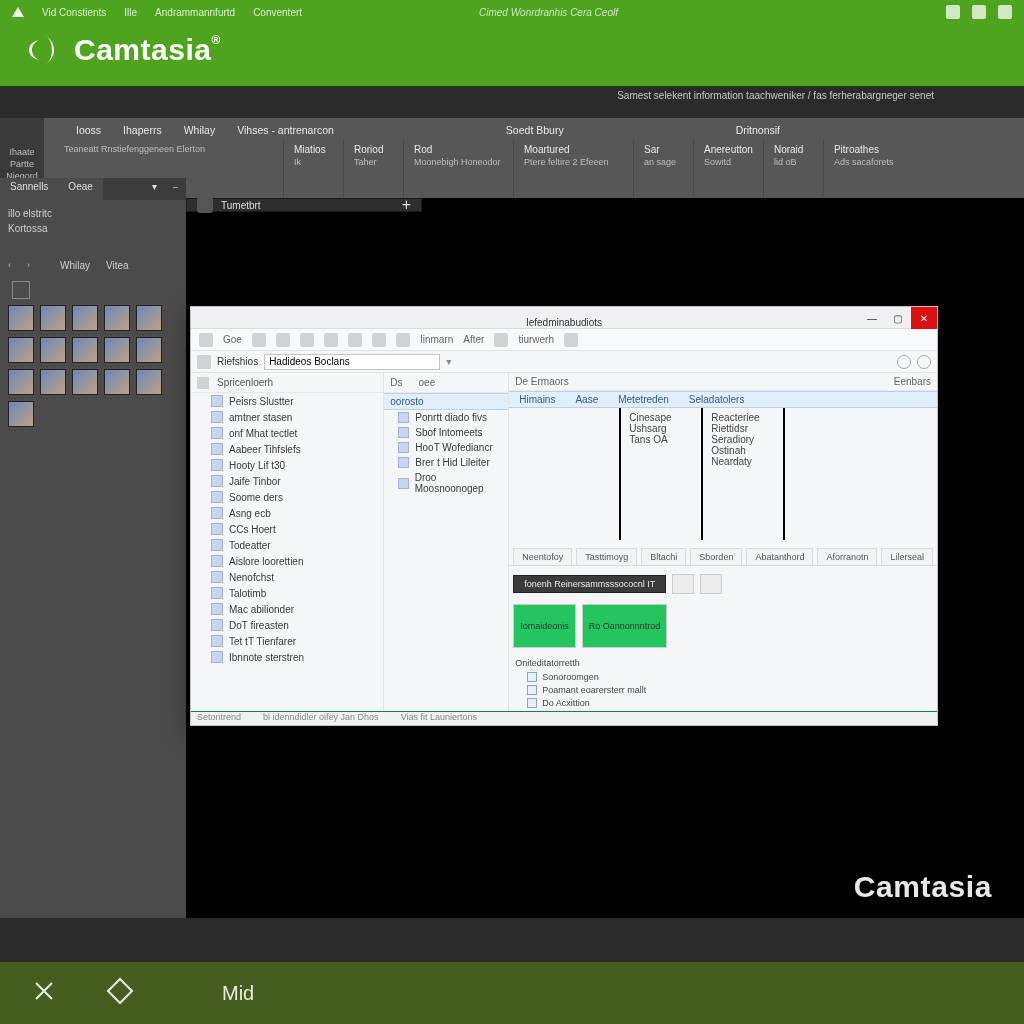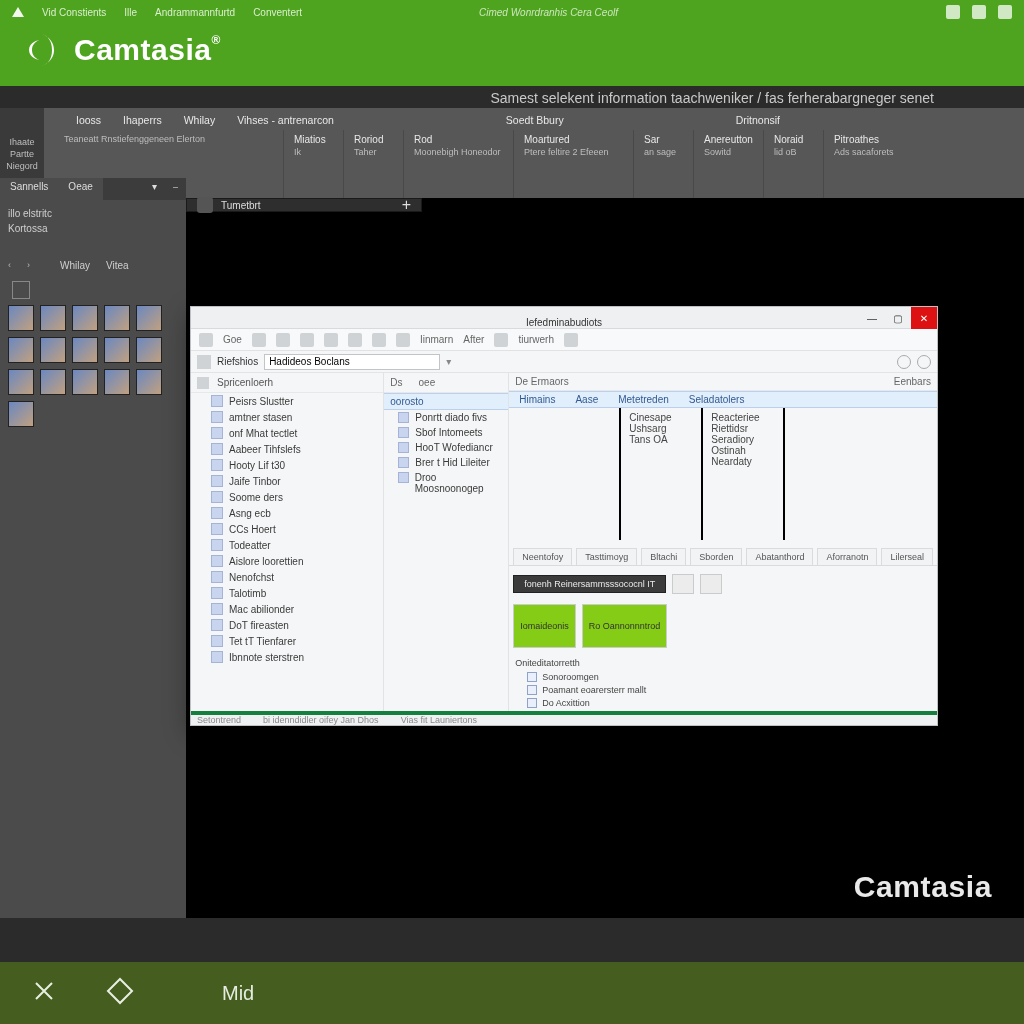--- a/index.html
+++ b/index.html
@@ -11,21 +11,21 @@
   .hdr-menubar .menu-mid { flex:1; text-align:left; font-style:italic; opacity:.9; }
   .hdr-menubar .menu-right { display:flex; gap:12px; }
   .tri-logo { width:0; height:0; border-left:6px solid transparent; border-right:6px solid transparent; border-bottom:10px solid #f2f8ed; display:inline-block; }
   .hdr-icon { width:14px; height:14px; background:#e8f5e0; opacity:.85; border-radius:2px; display:inline-block; }
   .brand { position:absolute; left:24px; top:30px; display:flex; align-items:center; gap:10px; }
   .brand-mark { width:40px; height:40px; position:relative; }
   .brand-mark svg { width:40px; height:40px; fill:#fff; }
   .brand-txt { font-size:30px; font-weight:600; letter-spacing:.5px; color:#fff; }
   .brand-txt sup { font-size:12px; vertical-align:top; }
   
-  .announce { position:relative; height:22px; color:#c9c9c9; font-size:14px; }
+  .announce { position:relative; height:32px; color:#c9c9c9; font-size:10px; }
   .announce span { position:absolute; right:90px; top:4px; }
   
   .ribbon { background:#575757; color:#ddd; font-size:11px; position:relative; height:92px; }
   .left-stub { width:44px; height:100%; background:#3a3a3a; float:left; display:flex; flex-direction:column; justify-content:center; align-items:center; gap:2px; font-size:9px; color:#bfbfbf; }
   .ribbon-inner { margin-left:44px; height:100%; display:flex; flex-direction:column; }
   .tabbar { display:flex; gap:22px; padding:6px 32px 4px; font-size:10.5px; color:#e8e8e8; }
   .tabbar span { cursor:pointer; }
   .groups { display:flex; gap:0; padding:0 20px; flex:1; }
   .grp { border-right:1px solid #494949; padding:4px 10px; display:flex; flex-direction:column; min-width:60px; }
   .grp-head { font-size:10px; color:#e8e8e8; margin-bottom:2px; }
@@ -54,52 +54,52 @@
   .ov-title { height:22px; display:flex; align-items:flex-end; justify-content:center; position:relative; background:#eef0f2; border-bottom:1px solid #d8dadd; }
   .ov-title .wctrl { position:absolute; right:0; top:0; display:flex; }
   .ov-title .wbtn { width:26px; height:22px; display:flex; align-items:center; justify-content:center; font-size:10px; color:#333; }
   .ov-title .wbtn.close { background:#d11; color:#fff; }
   .ov-toolbar { height:22px; display:flex; align-items:center; gap:10px; padding:0 8px; color:#666; border-bottom:1px solid #e0e2e4; background:#f8f9fa; font-size:10px; }
   .ov-toolbar .tbi { width:14px; height:14px; background:#d0d3d6; border-radius:2px; }
   .ov-namebar { height:22px; display:flex; align-items:center; padding:0 6px; border-bottom:1px solid #e2e4e6; gap:6px; }
   .ov-namebar input { border:1px solid #c2c4c6; background:#fff; font-size:10px; height:16px; padding:0 4px; width:176px; }
   .ov-namebar .circle { width:14px; height:14px; border:1px solid #aaa; border-radius:50%; }
   .ov-body { display:flex; height:calc(100% - 66px - 14px); }
-  .ov-status { height:14px; background:#f0f1f3; color:#888; font-size:9px; padding:0 6px; display:flex; gap:22px; border-top:4px solid #15803d; }
+  .ov-status { height:14px; background:#f0f1f3; color:#888; font-size:9px; padding:0 6px; display:flex; gap:22px; border-top:1px solid #15803d; }
   
   .fl-wrap { width:232px; border-right:1px solid #e1e3e5; display:flex; flex-direction:column; }
   .fl-head { height:20px; padding:0 6px; display:flex; align-items:center; font-size:10px; color:#555; border-bottom:1px solid #e6e8ea; gap:8px; }
   .fl-items { flex:1; overflow:auto; }
   .fl-row { display:flex; align-items:center; gap:6px; padding:2px 8px 2px 20px; color:#3a3a3a; }
   .fl-row .fi { width:12px; height:12px; background:#c9d5ee; border:1px solid #a4b4d6; }
   
   .mid-wrap { width:150px; border-right:1px solid #e1e3e5; }
   .mid-head { height:20px; display:flex; align-items:center; gap:16px; padding:0 6px; color:#666; border-bottom:1px solid #e6e8ea; }
   .mid-blue { background:#e1eefc; border-top:1px solid #bcd0ee; border-bottom:1px solid #bcd0ee; padding:2px 6px; color:#315a92; }
-  .mid-item { padding:2px 6px 2px 14px; display:flex; gap:6px; align-items:flex-start; color:#3a3a3a; }
+  .mid-item { padding:2px 6px 2px 14px; display:flex; gap:6px; align-items:center; color:#3a3a3a; }
   .mid-item .mi { width:11px; height:11px; background:#c9d5ee; border:1px solid #a4b4d6; }
   
   .right-wrap { flex:1; display:flex; flex-direction:column; }
   .r-head { height:20px; display:flex; align-items:center; gap:24px; padding:0 6px; color:#666; border-bottom:1px solid #e6e8ea; }
   .r-blue { background:#e1eefc; border-top:1px solid #bcd0ee; border-bottom:1px solid #bcd0ee; display:flex; }
   .r-blue span { padding:2px 10px; color:#315a92; }
   .r-cols { display:flex; height:150px; }
   .r-col  { padding:4px 8px; font-size:10px; color:#444; min-width:82px; }
   .r-sep { border-left:2px solid #000000; }
   .tab-strip { display:flex; gap:4px; margin-top:8px; border-bottom:1px solid #d9dbdd; padding:0 4px; }
   .tab-strip span { padding:3px 8px; font-size:9px; color:#555; border:1px solid #d9dbdd; border-bottom:none; background:#f2f3f5; }
   .dark-bar { display:flex; align-items:center; gap:6px; margin:8px 4px; }
   .dark-bar .db { background:#3b3b3b; color:#eaeaea; font-size:9px; padding:3px 10px; border:1px solid #222; }
   .dark-bar .sq { width:22px; height:20px; background:#ececec; border:1px solid #c9cbcd; }
   .opt-block { margin:10px 6px 0; font-size:9px; color:#444; }
   .opt-block .oh { margin-bottom:4px; }
   .opt-block .oi { margin:3px 0 3px 12px; display:flex; gap:5px; align-items:center; }
   .opt-block .cb { width:10px; height:10px; border:1px solid #8fa3c8; background:#e9f0fb; }
   .boxrow { display:flex; gap:6px; margin:2px 4px 0; }
-  .boxrow .bx { border:1px solid #c9cbcd; background:#84cc16; font-size:9px; padding:16px 6px; }
+  .boxrow .bx { border:1px solid #c9cbcd; background:#22c55e; font-size:9px; padding:16px 6px; }
   
   .brand-bottom { position:absolute; right:32px; bottom:120px; color:#e9e9e9; font-size:30px; font-weight:600; letter-spacing:.6px; }
   
   .footer-green { position:absolute; left:0; bottom:0; width:100%; height:62px; background:#455d1f; display:flex; align-items:center; gap:48px; padding:0 30px; color:#e8efe0; }
   .footer-green .f-ico { display:inline-block; }
   .f-x svg, .f-dia svg { width:28px; height:28px; stroke:#e8efe0; stroke-width:2; fill:none; }
   .footer-green .f-label { font-size:20px; color:#e5ece0; margin-left:40px; }
 </style>
 </head>
 <body>

